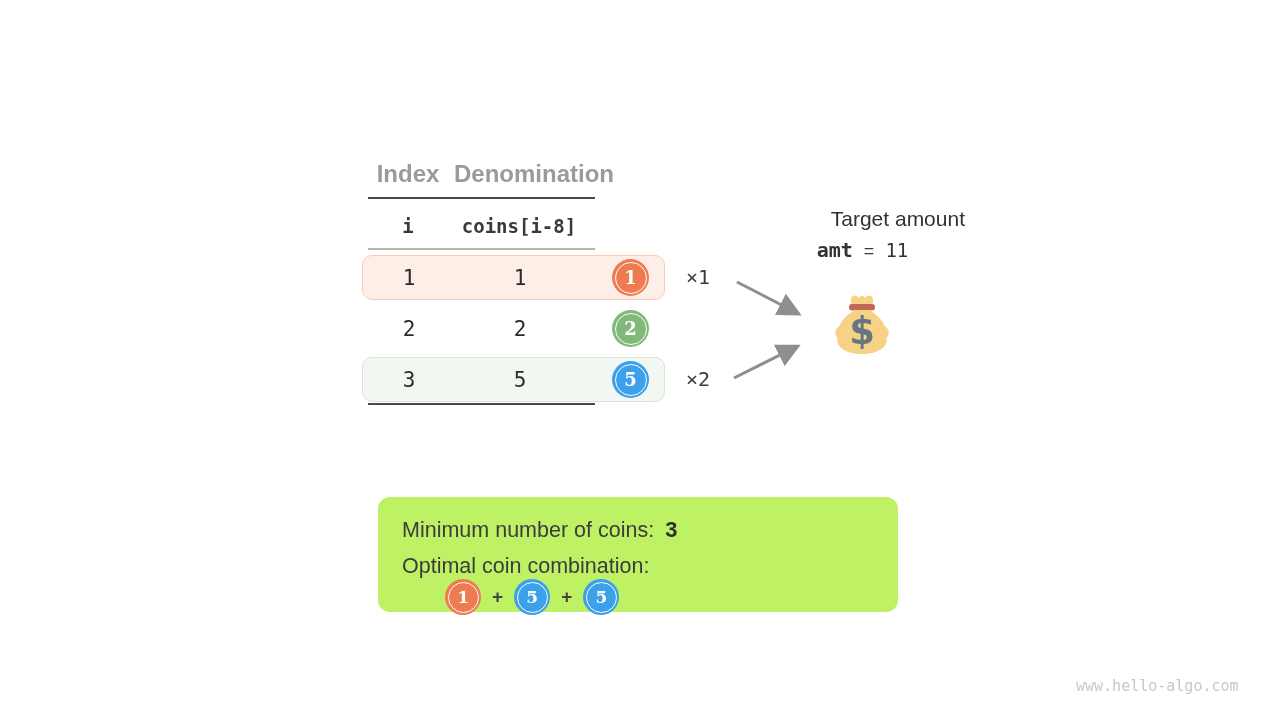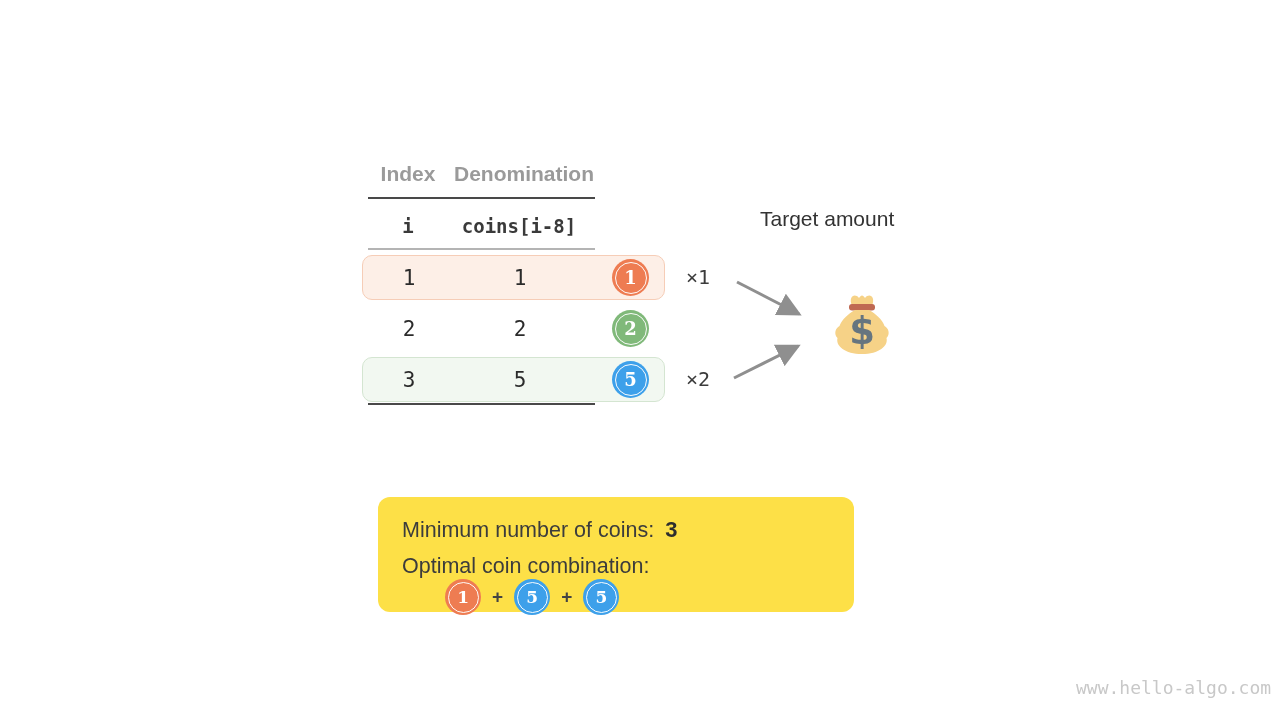--- a/index.html
+++ b/index.html
@@ -5,21 +5,21 @@
   * { margin:0; padding:0; box-sizing:border-box; }
   html,body { width:1280px; height:720px; background:#ffffff; overflow:hidden;
               font-family:"Liberation Sans", sans-serif; }
   .canvas { position:relative; width:1280px; height:720px; background:#fff; }
 
   
   .tgrid { position:absolute; left:362px; width:303px;
            display:grid; grid-template-columns:92px 130px 1fr; align-items:center; }
   .tgrid .cell { text-align:center; white-space:nowrap; }
 
-  .thead  { top:160px; height:28px; font-weight:bold; font-size:21px; color:#9a9a9a; }
+  .thead  { top:160px; height:28px; font-weight:bold; font-size:24px; color:#9a9a9a; }
   .thead2 { top:210px; height:32px; font-weight:bold; font-size:19px; color:#3a3a3a;
             font-family:"DejaVu Sans Mono", monospace; }
 
   .hl { position:absolute; left:368px; width:227px; height:2px; }
   .hl.dark  { background:#494949; }
   .hl.gray  { background:#b4b4b4; }
 
   .trow { height:45px; border-radius:10px; border:1.5px solid transparent;
           font-size:21px; color:#2b2b2b; font-family:"DejaVu Sans Mono", monospace; }
 
@@ -29,44 +29,44 @@
                  border:1.5px solid rgba(255,255,255,.95); border-radius:50%; }
   .coin span { color:#fff; font-family:"DejaVu Serif", serif; font-weight:bold; }
   .coin.c37 { width:37px; height:37px; } .coin.c37 span { font-size:18px; }
   .coin.c36 { width:36px; height:36px; } .coin.c36 span { font-size:17px; }
   .trow .coin { justify-self:end; margin-right:15px; }
 
   .mult { position:absolute; left:686px; width:50px; font-size:20px; color:#3b3b3b;
           font-family:"DejaVu Sans Mono", monospace; }
 
   
-  .target { position:absolute; left:760px; top:207px; width:205px; text-align:left; }
+  .target { position:absolute; left:760px; top:207px; width:205px; text-align:right; }
   .target .tlabel { font-size:21px; color:#333; }
   .target .teq { margin-top:7px; display:flex; justify-content:center;
                  align-items:baseline; gap:11px; }
   .target .tvar { font-family:"DejaVu Sans Mono", monospace; font-weight:bold;
                   font-size:20px; color:#333; }
   .target .tsign { font-size:18px; color:#3a3a3a; }
   .target .tval { font-family:"DejaVu Sans Mono", monospace; font-size:19px; color:#333; }
 
   .arrows { position:absolute; left:0; top:0; pointer-events:none; }
   .moneybag { position:absolute; left:826px; top:293px; }
 
   
-  .result { position:absolute; left:378px; top:497px; width:476px; height:115px;
-            background:#fde047; border-radius:12px; }
+  .result { position:absolute; left:378px; top:497px; width:520px; height:115px;
+            background:#bef264; border-radius:12px; }
   .rline { position:absolute; left:24px; display:flex; align-items:center;
            font-size:21.5px; color:#3c3c3c; }
   .rline1 { top:20px; }
   .rline2 { top:57px;flex-direction:column; }
   .rval { font-weight:bold; margin-left:11px; font-size:22px; color:#2e2e2e; }
   .rcombo { display:flex; align-items:center; margin-left:13px; gap:11px; }
   .plus { font-size:19px; font-weight:bold; color:#444; }
 
-  .wm { position:absolute; left:1076px; top:677px; font-size:18px; color:#c8c8c8;
+  .wm { position:absolute; left:1076px; top:677px; font-size:15px; color:#c8c8c8;
         font-family:"DejaVu Sans Mono", monospace; }
 </style>
 </head>
 <body>
 
 <div class="canvas">
 
   <svg class="arrows" width="1280" height="720">
     <defs>
       <marker id="ah" markerWidth="9" markerHeight="8" refX="7" refY="4" orient="auto">
@@ -117,20 +117,25 @@
     </div>
   </div>
 
   <div class="hl dark" style="top:403px;"></div>
 
   <div class="mult" style="top:265px;">×1</div>
   <div class="mult" style="top:367px;">×2</div>
 
   <div class="target">
     <div class="tlabel">Target amount</div>
+    <div class="teq">
+      <span class="tvar">amt</span>
+      <span class="tsign">=</span>
+      <span class="tval">11</span>
+    </div>
   </div>
 
   <svg class="moneybag" width="72" height="64" viewBox="0 0 72 64">
     <path d="M26,13 C22,3 29,0 33,5 C35,1.5 37,1.5 39,5 C43,0 50,3 46,13 Z" fill="#f6d287"></path>
     <rect x="23" y="11" width="26" height="6.5" rx="3" fill="#bf6952"></rect>
     <path d="M29,17 C22,21 15.5,27 13.5,33 C9.5,35 7.5,41 11.5,45 C9.5,53 19,61 36,61 C53,61 62.5,53 60.5,45 C64.5,41 62.5,35 58.5,33 C56.5,27 50,21 43,17 Z" fill="#f6d287"></path>
     <text x="36" y="51" text-anchor="middle" font-size="37" font-weight="bold" fill="#66757f" font-family="DejaVu Sans, sans-serif">$</text>
   </svg>
 
   <div class="result">

